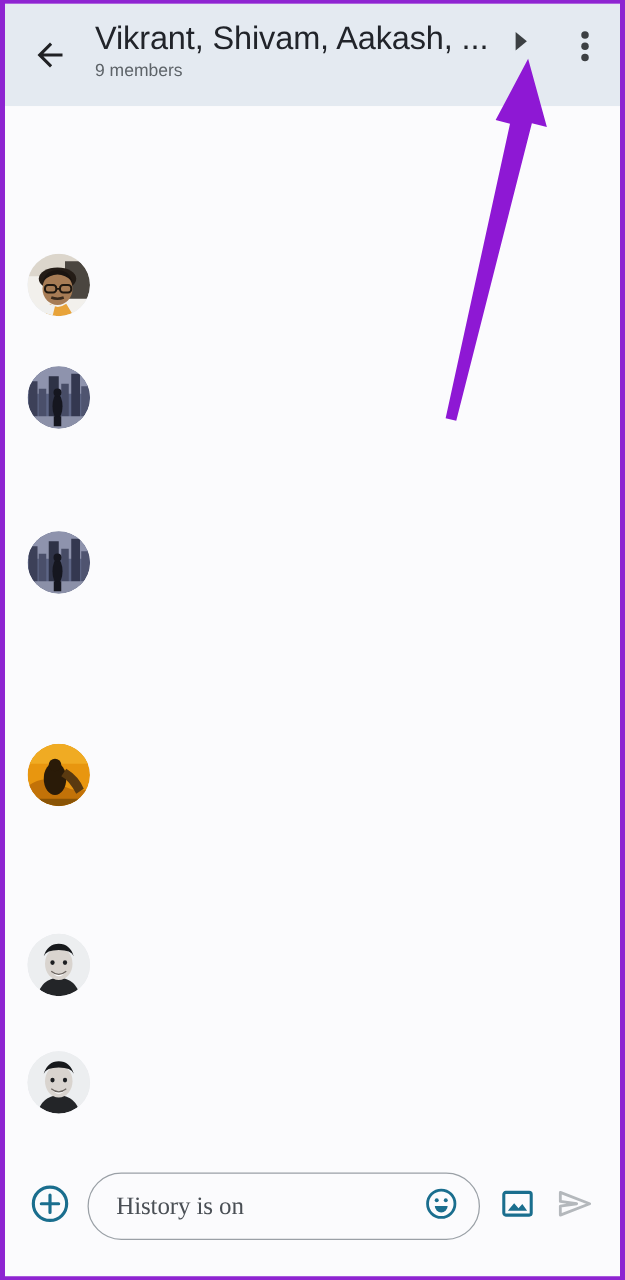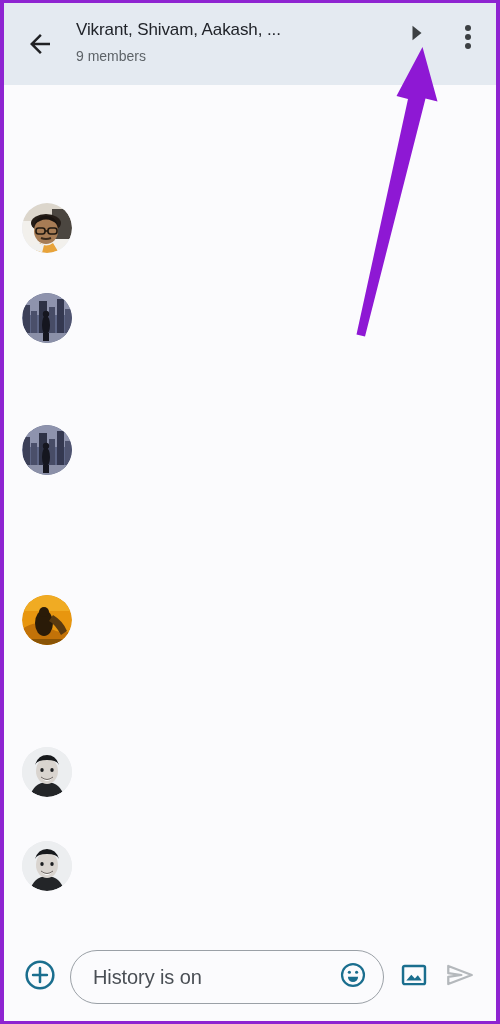--- a/index.html
+++ b/index.html
@@ -32,21 +32,21 @@
     display:flex; align-items:center; justify-content:center;
     flex:none;
   }
   .back-btn svg { display:block; }
   .title-block {
     flex:1 1 auto;
     padding-top:12px;
     min-width:0;
   }
   .chat-title {
-    font-size:17px;
+    font-size:26px;
     color:#21242a;
     line-height:30px;
     letter-spacing:-0.1px;
     white-space:nowrap;
     overflow:hidden;
   }
   .chat-sub {
     font-size:14px;
     color:#5d6368;
     line-height:20px;
@@ -91,26 +91,27 @@
     flex:none;
     overflow:hidden;
     position:relative;
     background:#e8eaed;
   }
   .avatar .av-svg { display:block; width:50px; height:50px; }
 
   
   .composer {
     position:absolute;
-    left:0; right:0; bottom:0;
+    left:0; right:0; bottom:12px;
     height:88px;
     background:#fbfbfd;
     display:flex;
     align-items:center;
     padding:0 12px;
+    font-family:Liberation Serif, serif;
   }
   .plus-btn {
     width:48px; height:48px;
     display:flex; align-items:center; justify-content:center;
     flex:none;
   }
   .input-pill {
     flex:1 1 auto;
     height:54px;
     margin:0 8px 0 6px;

